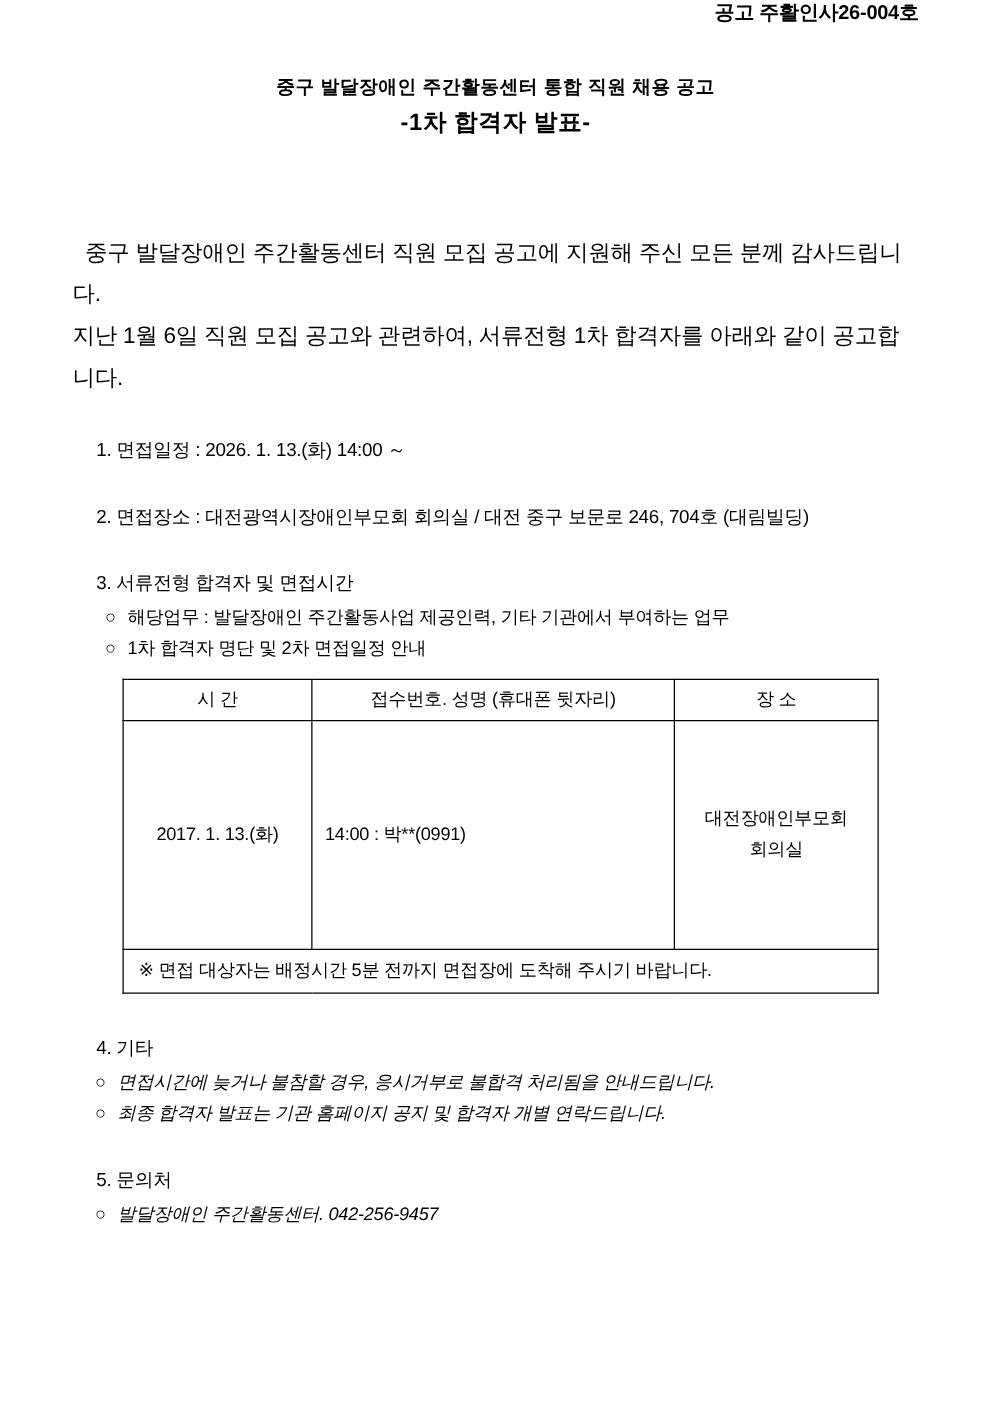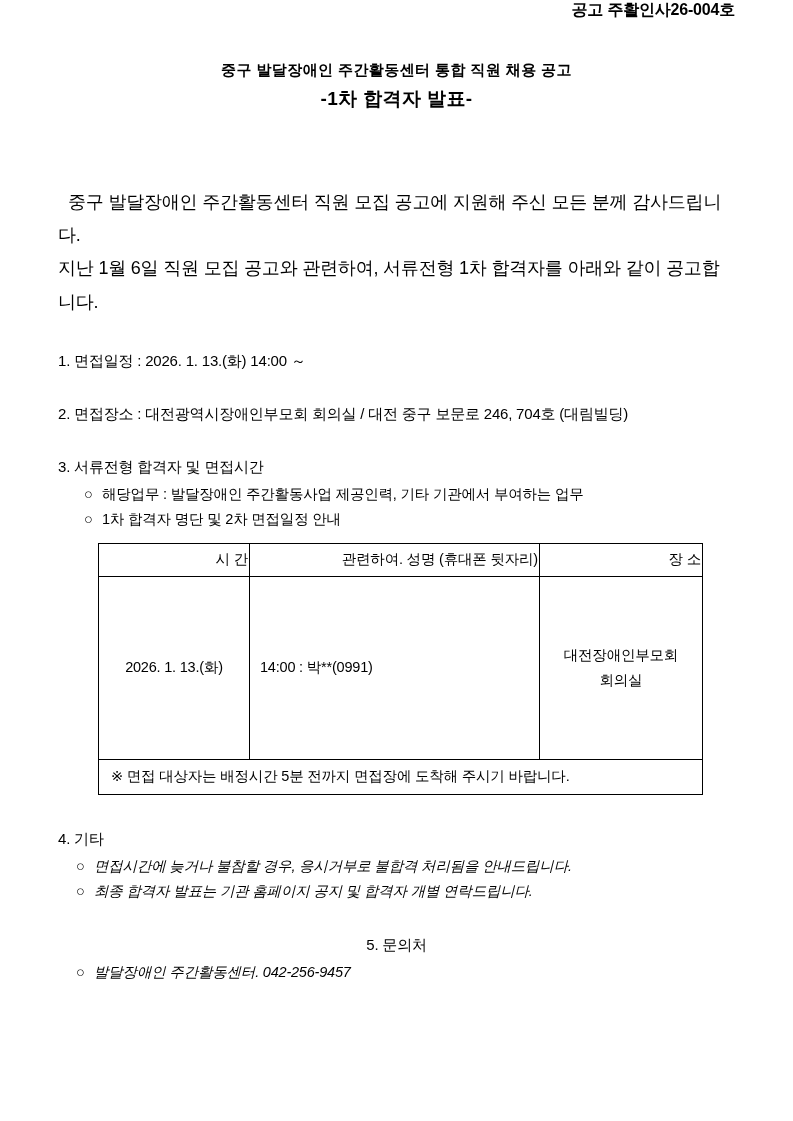--- a/index.html
+++ b/index.html
@@ -53,20 +53,21 @@
   .intro p {
     margin: 0;
   }
   .intro .indent {
     text-indent: 10px;
   }
   .section {
     font-size: 15px;
     line-height: 1.8;
     letter-spacing: -0.2px;
+    margin-left: 19px;
   }
   .item-1 { margin-top: 28px; }
   .item-2 { margin-top: 26px; }
   .item-3 { margin-top: 26px; }
   .sub-list {
     margin-top: 2px;
     padding-left: 26px;
   }
   .sub-item {
     font-size: 14.5px;
@@ -89,21 +90,21 @@
   }
   table.result-table th,
   table.result-table td {
     border: 1px solid #000000;
     font-size: 14.5px;
     font-weight: normal;
     letter-spacing: -0.2px;
   }
   table.result-table th {
     height: 30px;
-    text-align: right;
+    text-align: center;
     vertical-align: middle;
   }
   .col-time { width: 25%; }
   .col-name { width: 48%; }
   .col-place { width: 27%; }
   .cell-time {
     text-align: center;
     vertical-align: middle;
     height: 180px;
   }
@@ -118,21 +119,21 @@
     line-height: 1.7;
   }
   .note-row td {
     height: 32px;
     text-align: left;
     padding-left: 12px;
     vertical-align: middle;
     font-size: 14px;
   }
   .item-4 { margin-top: 30px; }
-  .item-5 { margin-top: 26px; text-align: center; }
+  .item-5 { margin-top: 26px; }
   .sub-list-flat {
     margin-top: 2px;
     padding-left: 18px;
     font-style: italic;
   }
 </style>
 </head>
 <body>
 
 <div class="page">
@@ -167,27 +168,27 @@
   <div class="table-wrap">
     <table class="result-table">
       <colgroup>
         <col class="col-time">
         <col class="col-name">
         <col class="col-place">
       </colgroup>
       <thead>
         <tr>
           <th>시 간</th>
-          <th>관련하여. 성명 (휴대폰 뒷자리)</th>
+          <th>접수번호. 성명 (휴대폰 뒷자리)</th>
           <th>장 소</th>
         </tr>
       </thead>
       <tbody>
         <tr>
-          <td class="cell-time">2026. 1. 13.(화)</td>
+          <td class="cell-time">2017. 1. 13.(화)</td>
           <td class="cell-name">14:00 : 박**(0991)</td>
           <td class="cell-place">
             <div>대전장애인부모회</div>
             <div>회의실</div>
           </td>
         </tr>
         <tr class="note-row">
           <td colspan="3">※ 면접 대상자는 배정시간 5분 전까지 면접장에 도착해 주시기 바랍니다.</td>
         </tr>
       </tbody>

